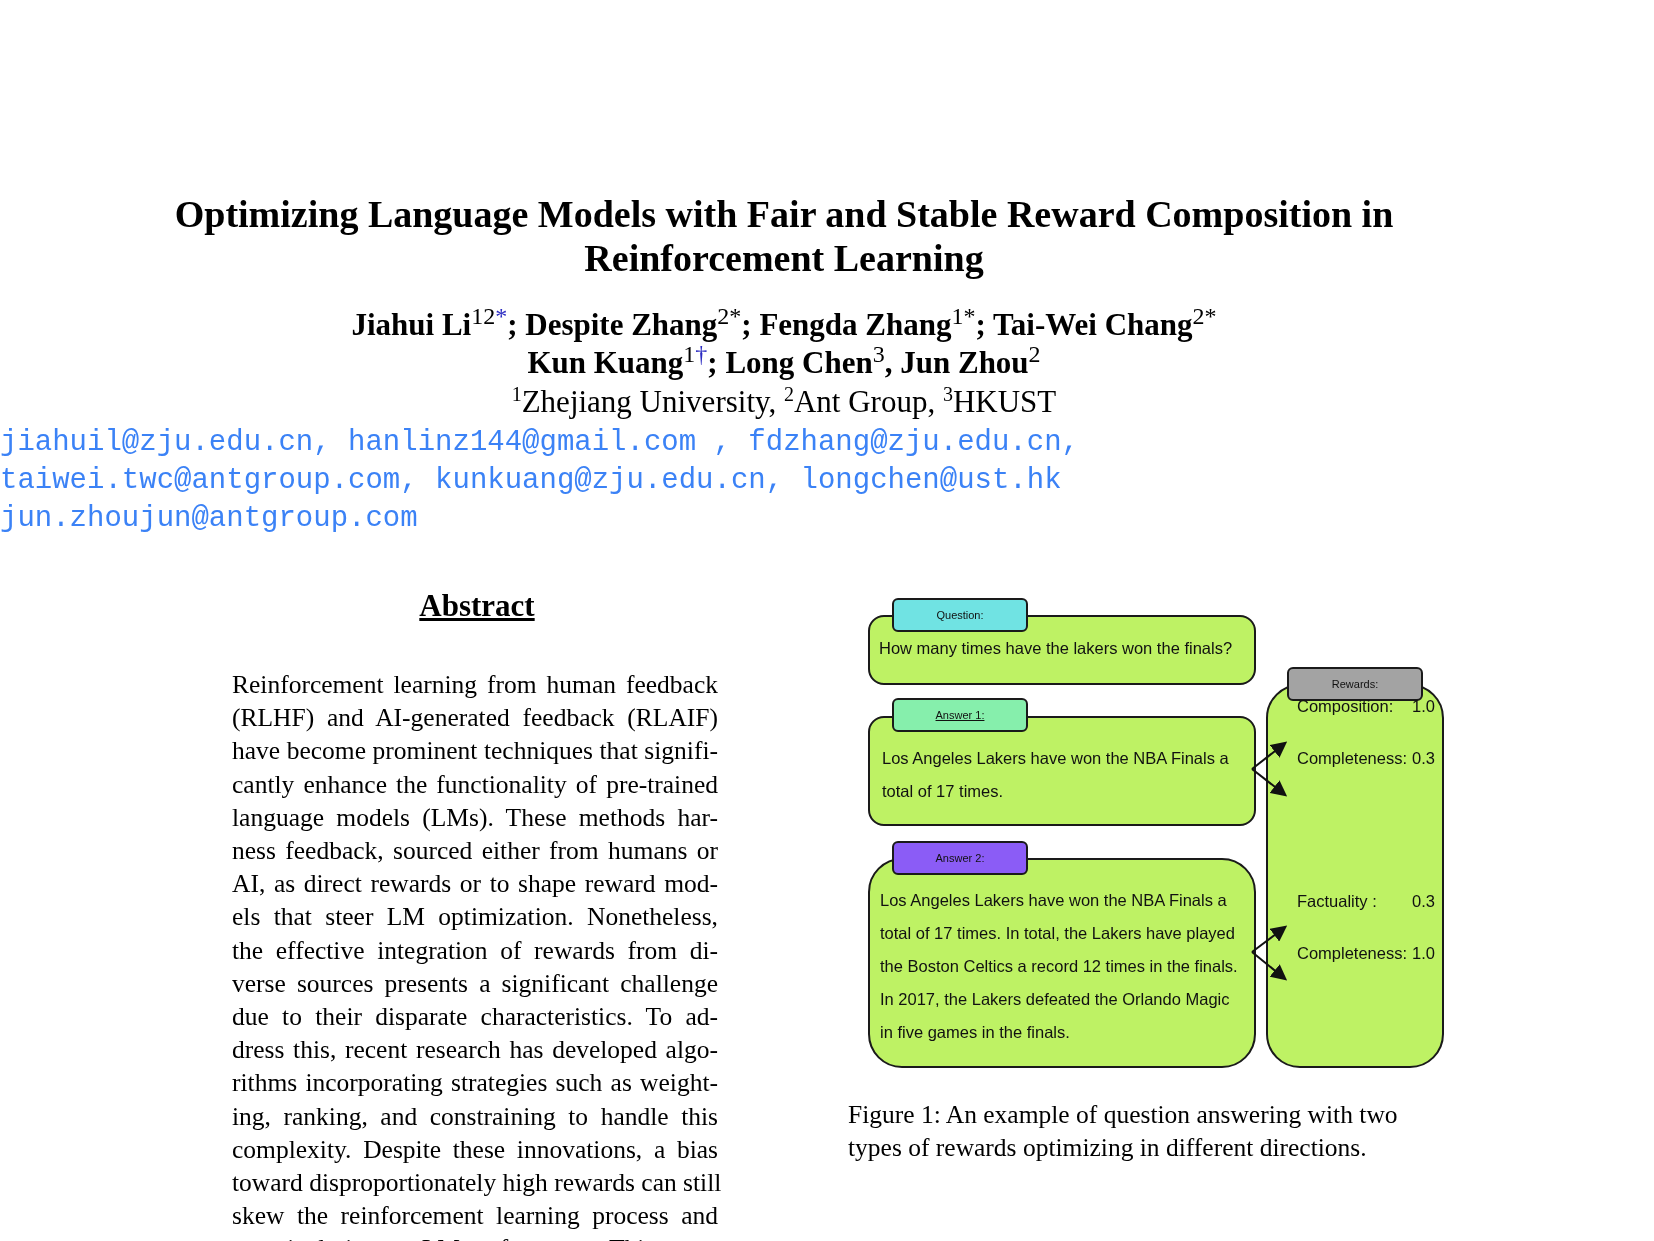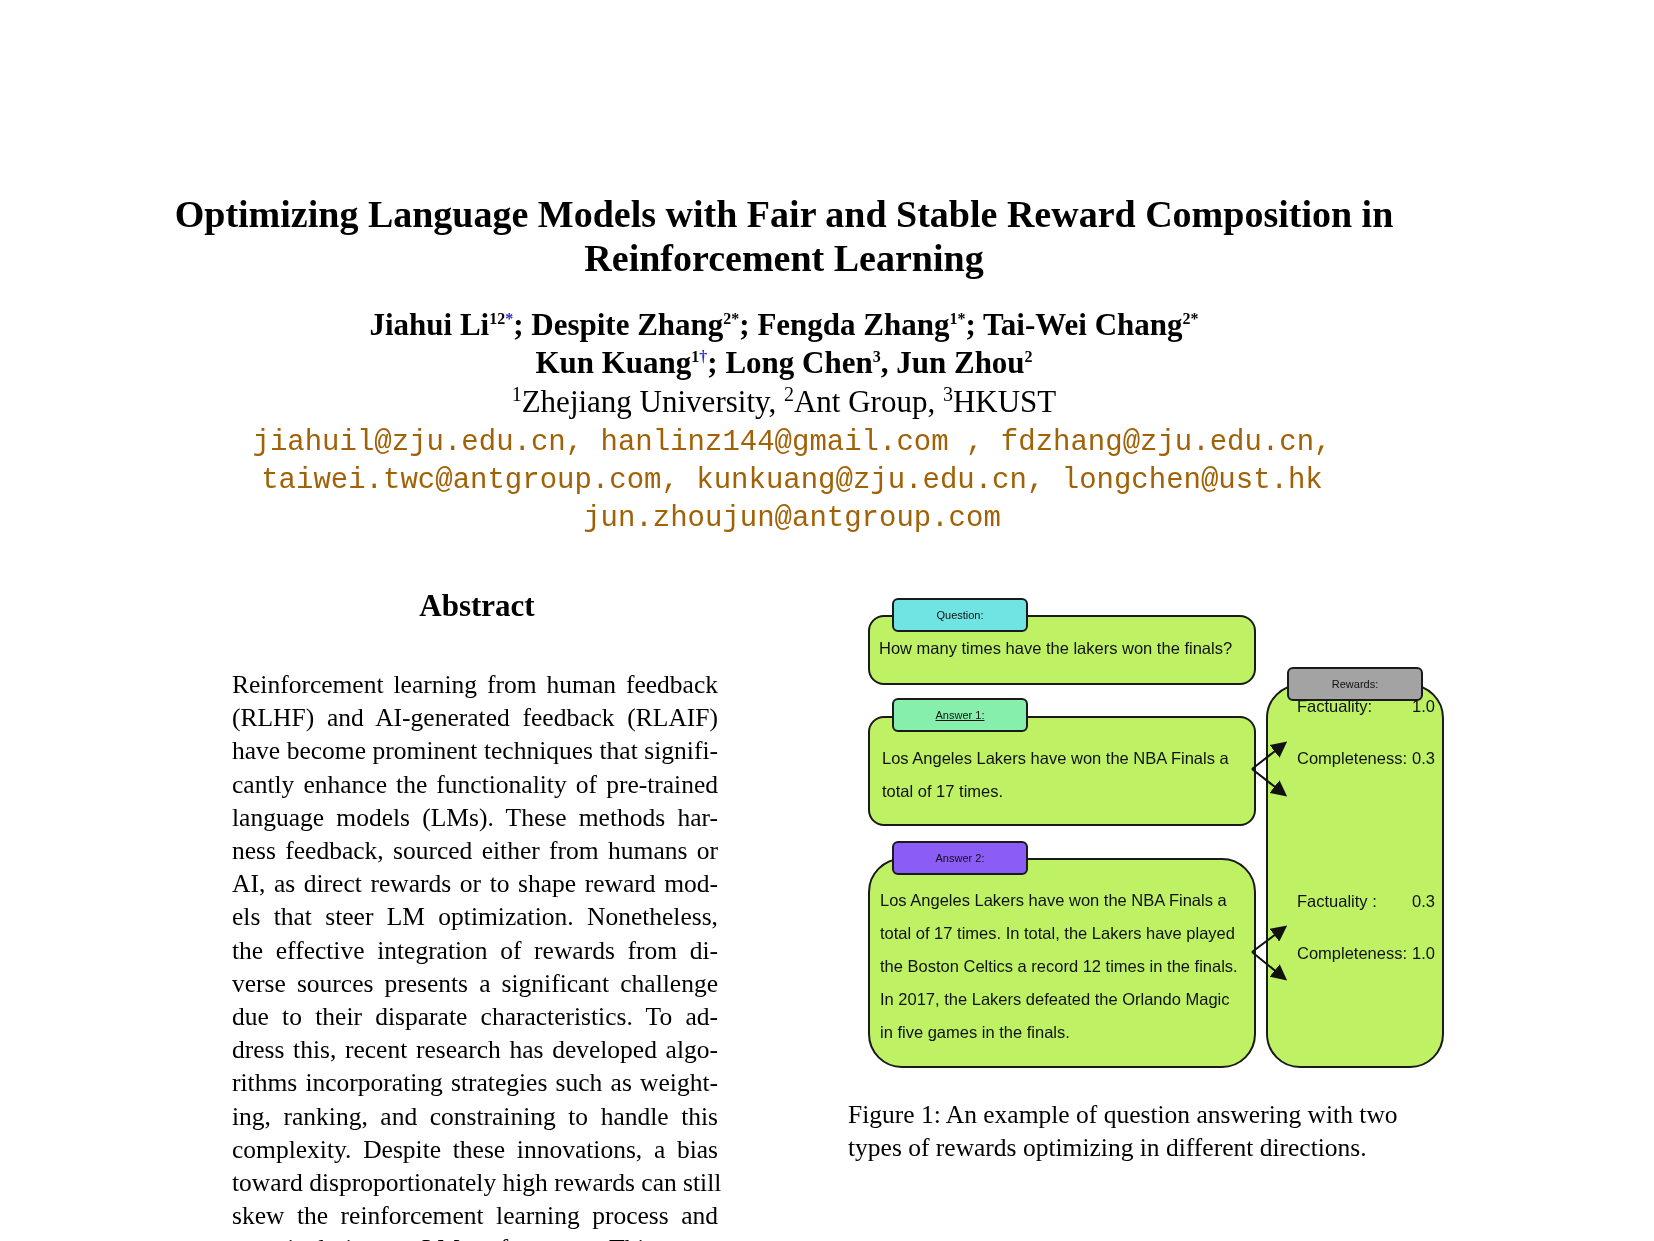--- a/index.html
+++ b/index.html
@@ -8,35 +8,35 @@
       font-family: "Liberation Serif", "DejaVu Serif", serif; color: #000;
     }
     .title {
       position: absolute; left: 0; top: 192px; width: 1568px; text-align: center;
       font-weight: bold; font-size: 38px; line-height: 44px;
     }
     .authors {
       position: absolute; left: 0; top: 306px; width: 1568px; text-align: center;
       font-weight: bold; font-size: 31px; line-height: 38px;
     }
-    .authors sup { font-weight: bold; font-size: 16px; vertical-align: 11px; line-height: 0; }
+    .authors sup { font-weight: normal; font-size: 24px; vertical-align: 11px; line-height: 0; }
     .authors .mark-blue { color: #2b2bc2; }
     .affil {
       position: absolute; left: 0; top: 383px; width: 1568px; text-align: center;
       font-size: 31px; line-height: 38px;
     }
     .affil sup { font-size: 20px; vertical-align: 11px; line-height: 0; }
     .emails {
-      position: absolute; left: 8px; top: 424px; width: 1568px; text-align: center;
+      position: absolute; left: 0; top: 424px; width: 1568px; 
       font-family: "Liberation Mono", "DejaVu Sans Mono", monospace; font-size: 29px; line-height: 38px;
-      color: #a16207;
+      color: #3b82f6;
     }
     .abstract-heading {
       position: absolute; left: 232px; top: 588px; width: 490px; text-align: center;
-      font-weight: bold; font-size: 31px;
+      font-weight: bold; font-size: 31px; text-decoration: underline;
     }
     .abstract-body {
       position: absolute; left: 232px; top: 668px; width: 486px;
       font-size: 25.5px; line-height: 33.2px; text-align: justify;
     }
     .abstract-body .line { display: block; text-align: justify; text-align-last: justify; white-space: nowrap; }
 
     
     .figure { position: absolute; left: 800px; top: 570px; width: 600px; height: 470px; }
     .box {
@@ -145,21 +145,21 @@
       </marker>
     </defs>
     <g stroke="#111" stroke-width="2" fill="none">
       <line x1="452" y1="199" x2="484" y2="174" marker-end="url(#ah)"></line>
       <line x1="452" y1="199" x2="484" y2="224" marker-end="url(#ah)"></line>
       <line x1="452" y1="382" x2="484" y2="358" marker-end="url(#ah)"></line>
       <line x1="452" y1="382" x2="484" y2="408" marker-end="url(#ah)"></line>
     </g>
   </svg>
 
-  <div class="reward-label" style="left:497px; top:127px;">Factuality:</div>
+  <div class="reward-label" style="left:497px; top:127px;">Composition:</div>
   <div class="reward-label" style="left:612px; top:127px;">1.0</div>
   <div class="reward-label" style="left:497px; top:179px;">Completeness:</div>
   <div class="reward-label" style="left:612px; top:179px;">0.3</div>
 
   <div class="reward-label" style="left:497px; top:322px;">Factuality :</div>
   <div class="reward-label" style="left:612px; top:322px;">0.3</div>
   <div class="reward-label" style="left:497px; top:374px;">Completeness:</div>
   <div class="reward-label" style="left:612px; top:374px;">1.0</div>
 </div>
 

